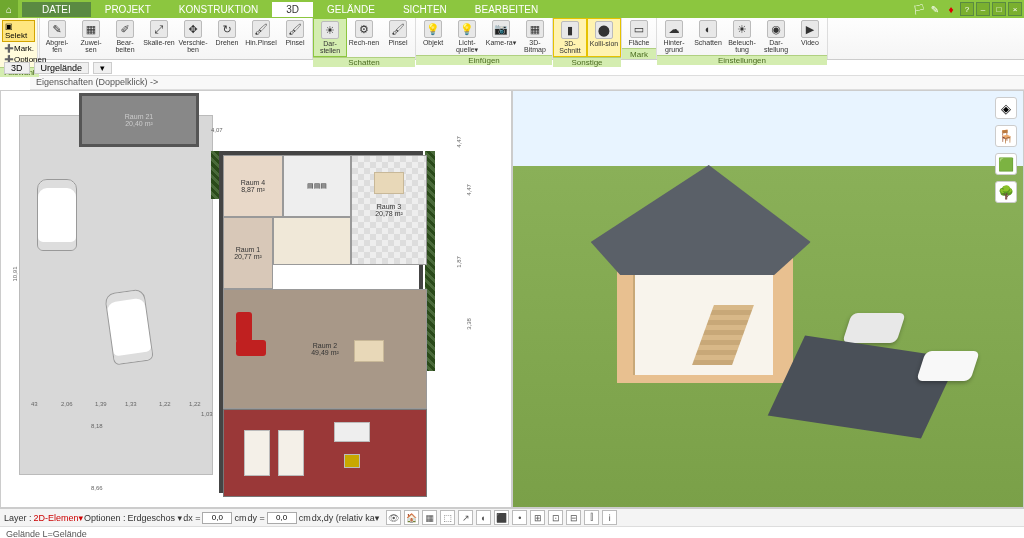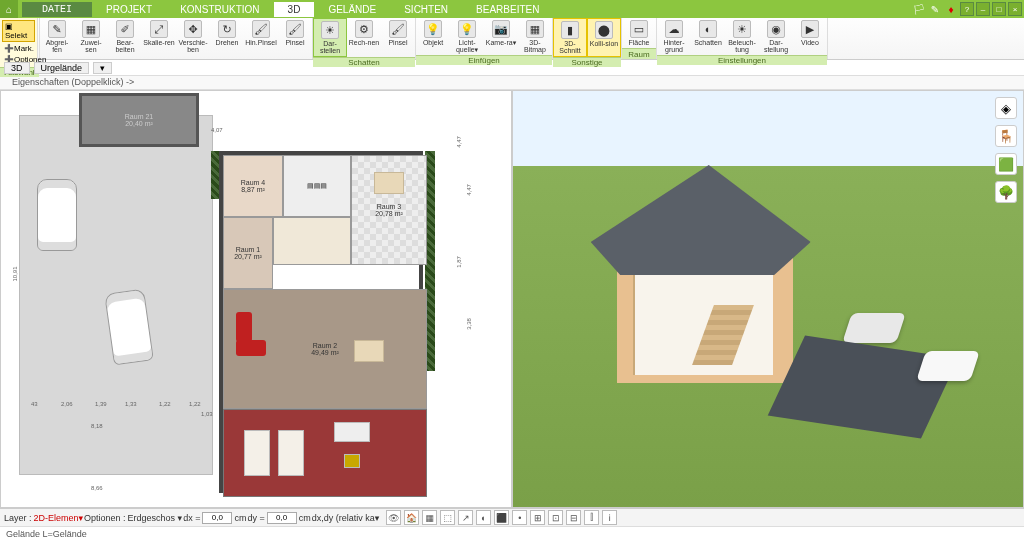--- a/index.html
+++ b/index.html
@@ -2,21 +2,21 @@
 <html><head>
 <meta charset="utf-8">
 <style>
 * { margin: 0; padding: 0; box-sizing: border-box; font-family: "Segoe UI", Tahoma, sans-serif; }
 body { width: 1024px; height: 538px; overflow: hidden; background: #fff; font-size: 10px; }
 
 
 .menubar { height: 18px; background: #8cc63f; display: flex; align-items: center; color: #fff; font-size: 10px; position: relative; }
 .menubar .app-icon { width: 18px; height: 18px; background: #6fa82f; display: flex; align-items: center; justify-content: center; margin-right: 4px; }
 .menubar .tab { padding: 2px 14px; cursor: pointer; }
-.menubar .tab.datei { background: #5a8a42; padding: 2px 20px; font-family: Liberation Mono, monospace; }
+.menubar .tab.datei { background: #5a8a42; padding: 2px 20px; }
 .menubar .tab.active { background: #fff; color: #333; }
 .menubar .window-controls { position: absolute; right: 2px; display: flex; gap: 2px; }
 .menubar .winbtn { width: 14px; height: 14px; background: #7ab02f; border: 1px solid #5a8a42; display: flex; align-items: center; justify-content: center; font-size: 8px; color: #fff; }
 .menubar .iconbtn { width: 14px; height: 14px; display: flex; align-items: center; justify-content: center; font-size: 10px; }
 
 
 .ribbon { height: 42px; background: linear-gradient(#fefefe, #f5f5f5); display: flex; border-bottom: 1px solid #ccc; }
 .ribbon-left { width: 38px; display: flex; flex-direction: column; font-size: 8px; padding: 2px; border-right: 1px solid #ddd; background: #fffbdc; }
 .ribbon-left .sel { background: #ffe680; border: 1px solid #d4a500; padding: 1px 2px; margin-bottom: 1px; }
 .ribbon-left .opt { padding: 1px 2px; }
@@ -24,21 +24,21 @@
 .ribbon-items { display: flex; flex: 1; }
 .ribbon-btn { width: 34px; display: flex; flex-direction: column; align-items: center; justify-content: flex-start; padding: 2px 1px; font-size: 7px; color: #333; cursor: pointer; }
 .ribbon-btn .icon { width: 18px; height: 18px; background: #e8e8e8; border: 1px solid #bbb; border-radius: 2px; margin-bottom: 1px; display: flex; align-items: center; justify-content: center; font-size: 11px; }
 .ribbon-btn.highlighted { background: #fff3b0; border: 1px solid #e6c200; }
 .ribbon-btn.hl-green { background: #d4edb0; border: 1px solid #8cc63f; }
 .ribbon-label { height: 12px; background: #d4edb0; font-size: 8px; color: #4a6b1f; text-align: center; display: flex; align-items: center; justify-content: center; border-top: 1px solid #b0d080; }
 
 
 .breadcrumb { height: 16px; background: #fff; display: flex; align-items: center; font-size: 9px; border-bottom: 1px solid #ddd; padding-left: 4px; gap: 4px; }
 .breadcrumb .bc { padding: 0 6px; background: #f0f0f0; border: 1px solid #ccc; }
-.properties-bar { height: 14px; background: #f8f8f8; font-size: 9px; padding: 1px 12px; border-bottom: 1px solid #ddd; color: #555; }
+.properties-bar { height: 14px; background: #f8f8f8; font-size: 9px; padding: 1px 6px; border-bottom: 1px solid #ddd; color: #555; margin-left: 30px; }
 
 
 .main { height: 418px; display: flex; background: #fff; }
 .pane { flex: 1; position: relative; border: 1px solid #ccc; overflow: hidden; }
 
 
 .plan { background: #fff; }
 .plan-canvas { position: absolute; inset: 0; }
 .driveway { position: absolute; left: 18px; top: 24px; width: 194px; height: 360px; background: #d8d8d8; border: 1px solid #bbb; }
 .raum21 { position: absolute; left: 78px; top: 2px; width: 120px; height: 54px; background: #888; border: 3px solid #555; color: #ccc; font-size: 7px; display: flex; flex-direction: column; align-items: center; justify-content: center; }
@@ -207,21 +207,21 @@
       </div>
     <div class="ribbon-label">Sonstige</div>
   </div>
   <div class="ribbon-group">
     <div class="ribbon-items" id="rg-info">
         <div class="ribbon-btn">
           <div class="icon">▭</div>
           <div style="text-align: center; line-height: 7px;">Fläche</div>
         </div>
       </div>
-    <div class="ribbon-label">Raum</div>
+    <div class="ribbon-label">Mark</div>
   </div>
   <div class="ribbon-group">
     <div class="ribbon-items" id="rg-einstellungen">
         <div class="ribbon-btn">
           <div class="icon">☁</div>
           <div style="text-align: center; line-height: 7px;">Hinter-grund</div>
         </div>
         <div class="ribbon-btn">
           <div class="icon">◐</div>
           <div style="text-align: center; line-height: 7px;">Schatten</div>

